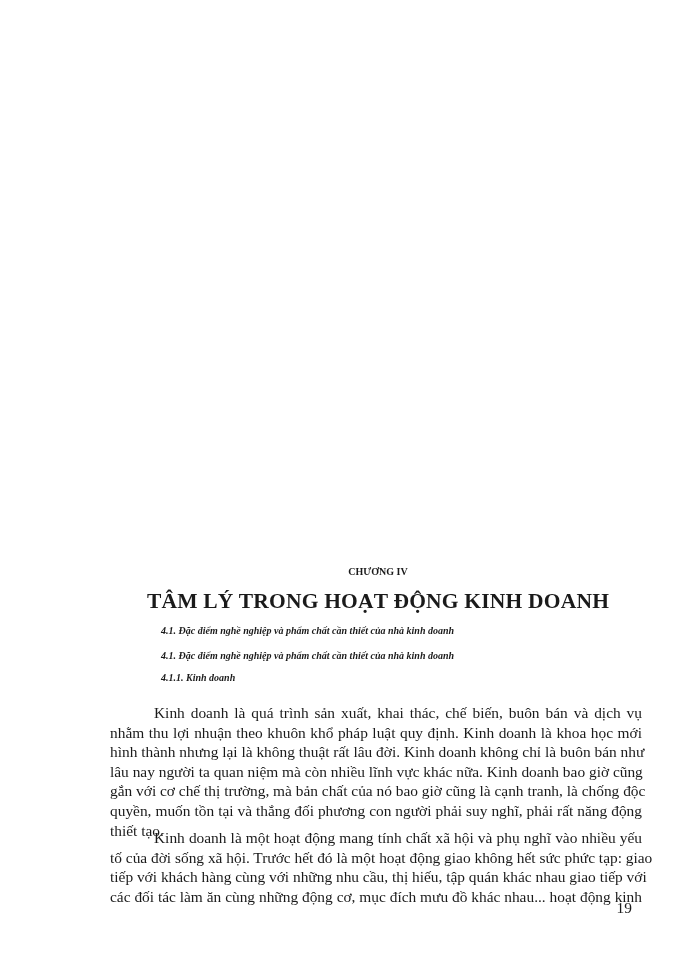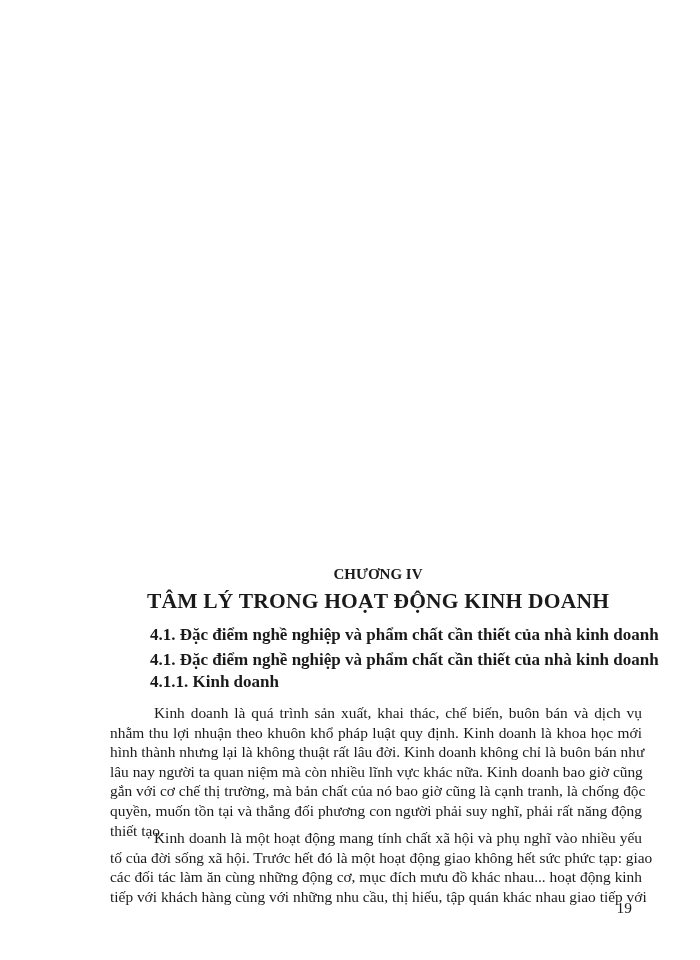--- a/index.html
+++ b/index.html
@@ -3,28 +3,28 @@
 <meta charset="utf-8">
 <style>
   html, body { margin: 0; padding: 0; }
   body {
     width: 700px; height: 960px; background: #ffffff; position: relative; overflow: hidden;
     font-family: "Liberation Serif", "DejaVu Serif", serif; color: #1a1a1a;
   }
   .page { position: absolute; left: 0; top: 0; width: 700px; height: 960px; }
   .chapter-label {
     position: absolute; left: 0; width: 700px; top: 566px; text-align: center;
-    font-weight: bold; font-size: 15px; letter-spacing: 0px; padding-left: 56px; box-sizing: border-box;
+    font-weight: bold; font-size: 10px; letter-spacing: 0px; padding-left: 56px; box-sizing: border-box;
   }
   .chapter-title {
     position: absolute; left: 0; width: 700px; top: 589px; text-align: center;
     font-weight: bold; font-size: 21.5px; padding-left: 56px; box-sizing: border-box; letter-spacing: 0.2px;
   }
   .heading {
-    position: absolute; left: 150px; font-weight: bold; font-size: 17px; white-space: nowrap;
+    position: absolute; left: 161px; font-weight: bold; font-size: 10px; white-space: nowrap; font-style: italic;
   }
   .h1 { top: 625px; }
   .h2 { top: 650px; }
   .h3 { top: 672px; }
   .para {
     position: absolute; left: 100px; width: 532px; font-size: 15.4px; line-height: 19.6px;
     text-align: justify; margin: 10px;
   }
   .p1 { top: 693px; }
   .p2 { top: 818px; }
@@ -52,18 +52,18 @@
     <span class="line">hình thành nhưng lại là không thuật rất lâu đời. Kinh doanh không chỉ là buôn bán như</span>
     <span class="line">lâu nay người ta quan niệm mà còn nhiều lĩnh vực khác nữa. Kinh doanh bao giờ cũng</span>
     <span class="line">gắn với cơ chế thị trường, mà bản chất của nó bao giờ cũng là cạnh tranh, là chống độc</span>
     <span class="line">quyền, muốn tồn tại và thắng đối phương con người phải suy nghĩ, phải rất năng động</span>
     <span class="line last">thiết tạo.</span>
   </div>
 
   <div class="para p2">
     <span class="line indent">Kinh doanh là một hoạt động mang tính chất xã hội và phụ nghĩ vào nhiều yếu</span>
     <span class="line">tố của đời sống xã hội. Trước hết đó là một hoạt động giao không hết sức phức tạp: giao</span>
+    <span class="line">tiếp với khách hàng cùng với những nhu cầu, thị hiếu, tập quán khác nhau giao tiếp với</span>
     <span class="line">các đối tác làm ăn cùng những động cơ, mục đích mưu đồ khác nhau... hoạt động kinh</span>
-    <span class="line">tiếp với khách hàng cùng với những nhu cầu, thị hiếu, tập quán khác nhau giao tiếp với</span>
   </div>
 
   <div class="page-number">19</div>
 </div>
 
 </body></html>

